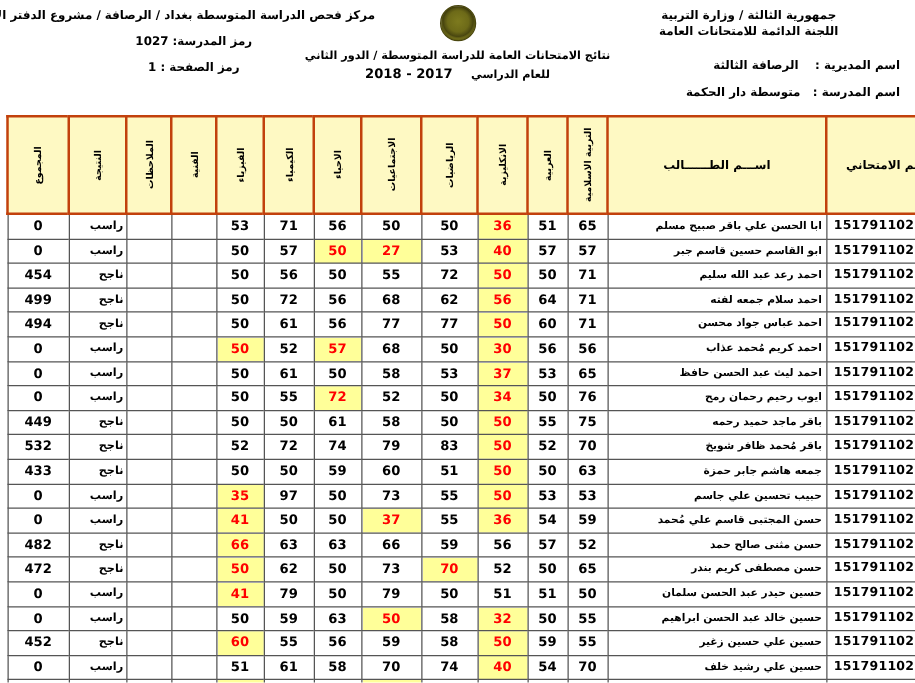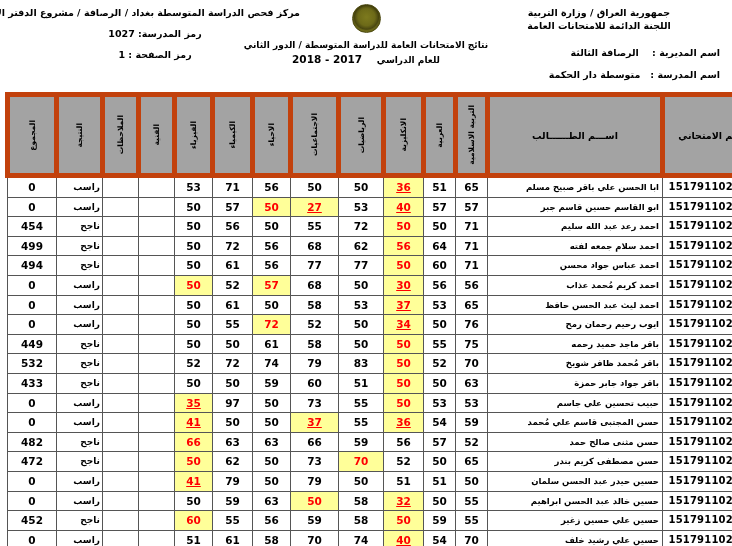--- a/index.html
+++ b/index.html
@@ -45,25 +45,25 @@
     direction:rtl;text-align:center;
   }
   .hdr-left .ln{font-size:9.5px;font-weight:bold;line-height:13px;white-space:nowrap;}
   .hdr-left .sub{font-size:9.5px;font-weight:bold;line-height:13px;white-space:nowrap;margin-top:8px;}
 
   
   .tbl-wrap{position:absolute;top:92px;left:5px;width:722px;}
   table{border-collapse:collapse;table-layout:fixed;width:722px;direction:rtl;}
   table, th, td{border:1px solid #555;}
   thead th{
-    background:#a3a3a3;
+    background:#fef9c3;
     height:76px;
     padding:0;
     vertical-align:middle;
-    border:5px solid #c2410c;
+    border:2px solid #c2410c;
   }
   .vert{
     writing-mode:vertical-rl;
     transform:rotate(180deg);
     font-size:7.5px;font-weight:bold;
     white-space:nowrap;
     margin:0 auto;
     letter-spacing:0px;
   }
   .horiz{font-size:9.5px;font-weight:bold;white-space:nowrap;}
@@ -78,21 +78,21 @@
     background:#fff;
     line-height:18.6px;
     overflow:hidden;
   }
   td.name{text-align:right;font-size:8.5px;padding-right:3px;white-space:nowrap;margin-top:31px;}
   td.exam{font-size:10px;letter-spacing:0.2px;}
   td.res{font-size:9px;padding-left:28px;}
   td.notes{}
 
   td.hl{background:#FFFF99;color:#FF0000;}
-  td.hl.fail{text-decoration:underline;}
+  td.hl.fail{}
   col.c-exam{width:105px;}
   col.c-name{width:175px;}
   col.c-islam{width:32px;}
   col.c-arab{width:32px;}
   col.c-eng{width:40px;}
   col.c-math{width:45px;}
   col.c-social{width:48px;}
   col.c-bio{width:38px;}
   col.c-chem{width:40px;}
   col.c-phys{width:38px;}
@@ -102,21 +102,21 @@
   col.c-total{width:49px;}
 </style>
 </head>
 <body>
 
 <div class="page">
 
   <div class="header">
 
     <div class="hdr-right">
-      <div class="ln">جمهورية العراق / وزارة التربية</div>
+      <div class="ln">جمهورية الثالثة / وزارة التربية</div>
       <div class="ln">اللجنة الدائمة للامتحانات العامة</div>
       <div class="fld sp1">
         <span>اسم المديرية :</span>
         &nbsp;&nbsp;
         <span>الرصافة الثالثة</span>
       </div>
       <div class="fld sp2">
         <span>اسم المدرسة :</span>
         &nbsp;
         <span>متوسطة دار الحكمة</span>
@@ -367,21 +367,21 @@
             <td>74</td>
             <td>72</td>
             <td>52</td>
             <td></td>
             <td class="notes"></td>
             <td class="res">ناجح</td>
             <td>532</td>
           </tr>
           <tr>
             <td class="exam">1517911027015</td>
-            <td class="name">باقر جواد جابر حمزة</td>
+            <td class="name">جمعه هاشم جابر حمزة</td>
             <td>63</td>
             <td>50</td>
             <td class="hl">50</td>
             <td>51</td>
             <td>60</td>
             <td>59</td>
             <td>50</td>
             <td>50</td>
             <td></td>
             <td class="notes"></td>

